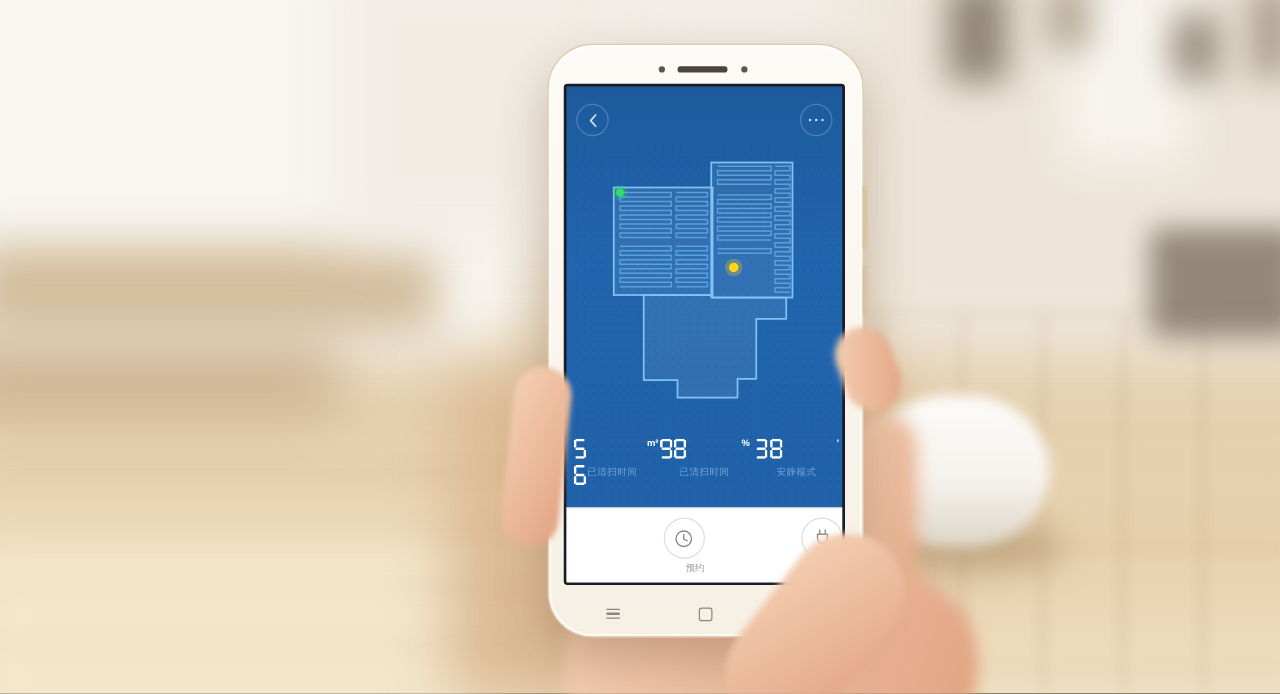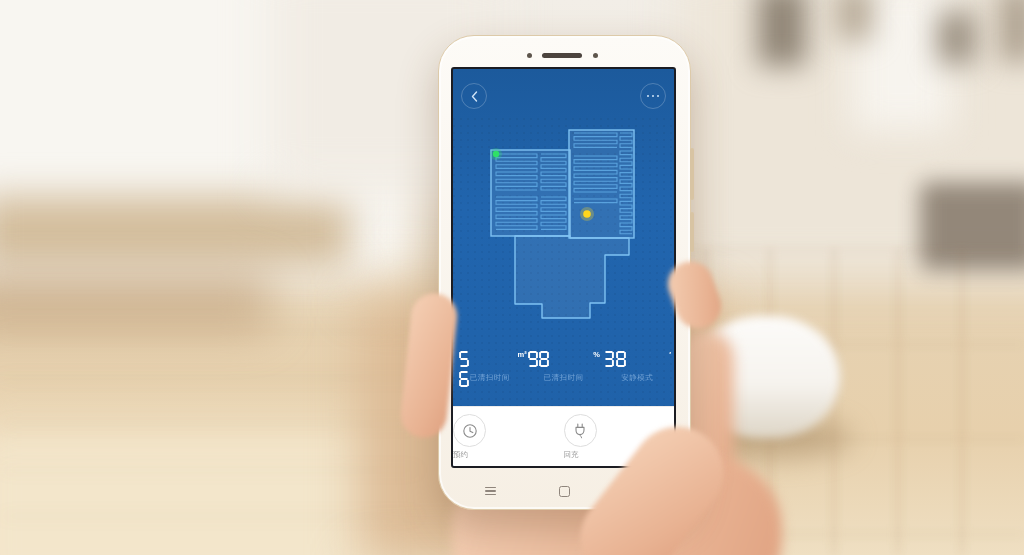--- a/index.html
+++ b/index.html
@@ -71,21 +71,21 @@
   #map-svg{position:absolute;left:0;top:0;}
   
   .stats{position:absolute;left:0;top:282px;width:221px;display:flex;}
   .stat{flex:1;text-align:center;}
   .stat-val{display:flex;justify-content:center;align-items:flex-start;height:18px;}
   .seg-digit{margin:0 .8px;}
   .unit{color:#fff;font-size:7.5px;font-weight:bold;margin-left:1px;position:relative;top:-1px;padding-left:42px;}
   .stat-label{margin-top:4px;font-size:7.5px;color:rgba(165,202,240,.62);letter-spacing:.5px;}
   
   .actionbar{position:absolute;left:0;top:337px;width:221px;height:60px;background:#fff;border-top:1px solid #ececec;display:flex;}
-  .action{flex:1;display:flex;flex-direction:column;align-items:flex-start;justify-content:center;cursor:pointer;}
+  .action{flex:1;display:flex;flex-direction:column;align-items:flex-end;justify-content:center;cursor:pointer;}
   .action-circle{width:31px;height:31px;border:1px solid #dedede;border-radius:50%;display:flex;align-items:center;justify-content:center;}
   .action-label{margin-top:3px;font-size:7.5px;color:#9b9b9b;}
 </style>
 </head>
 <body>
 
 <div class="scene">
 
   <div class="blob bg-left-white"></div>
   <div class="blob bg-left-band"></div>

